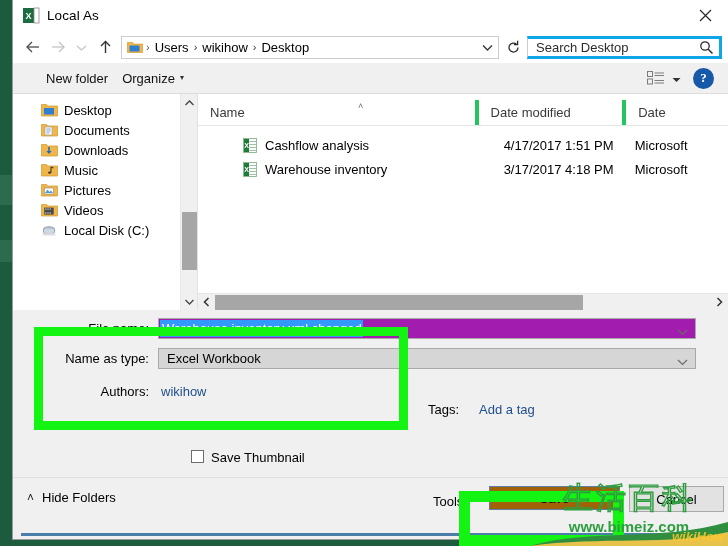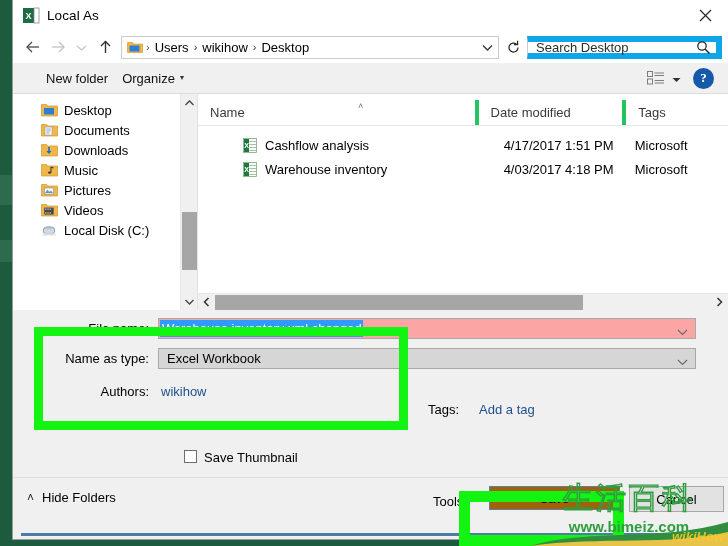--- a/index.html
+++ b/index.html
@@ -96,21 +96,21 @@
   .addr-chevron {
     width: 22px; display:flex; align-items:center; justify-content:center;
     flex: 0 0 auto;
   }
   .refresh-btn {
     width: 24px; height: 24px; flex: 0 0 auto;
     display:flex; align-items:center; justify-content:center;
   }
   .search-box {
     width: 195px; height: 23px; flex: 0 0 auto;
-    border: 6px solid #0ea5e9; border-left: 1px solid #cccccc;
+    border: 3px solid #0ea5e9; border-left: 1px solid #cccccc;
     background: #fff;
     display: flex; align-items: center;
     margin-left: 2px;
   }
   .search-placeholder {
     flex: 1 1 auto; font-size: 13px; color: #2b2b2b;
     padding-left: 8px; white-space: nowrap;
   }
   .search-icon-wrap { width: 26px; display:flex; align-items:center; justify-content:center; }
 
@@ -215,21 +215,21 @@
     background: #f0f0f0;
     height: 150px;
   }
   .frow { display:flex; align-items:center; height: 24px; margin-top: 6px;}
   .flabel {
     width: 145px; text-align: right; padding-right: 9px;
     font-size: 13px; color:#000; flex:0 0 auto;
   }
   .finput {
     flex: 0 0 auto; width: 538px; height: 21px;
-    border: 1px solid #a9a9a9; background:#fca5a5;
+    border: 1px solid #a9a9a9; background:#a21caf;
     display:flex; align-items:center; position:relative;
   }
   .finput .txt-sel {
     background: #3399ff; color:#fff; font-size:13px;
     padding: 1px 1px 1px 2px; margin-left:1px; white-space:nowrap;
   }
   .combo {
     flex: 0 0 auto; width: 538px; height: 21px;
     border: 1px solid #a9a9a9; background:#d6d6d6;
     display:flex; align-items:center; position:relative;
@@ -241,21 +241,21 @@
   .authors-row { display:flex; align-items:center; height:22px; margin-top: 10px;}
   .authors-val { font-size:13px; color:#1f4e8c; padding-left: 3px;}
   .tags-block {
     position:absolute; left: 415px; top: 86px;
     display:flex; align-items:center;
   }
   .tags-label { font-size:13px; color:#000; }
   .tags-val { font-size:13px; color:#1f4e8c; margin-left: 20px;}
 
   .thumb-row {
-    position:absolute; left: 171px; top: 134px;
+    position:absolute; left: 178px; top: 134px;
     display:flex; 
   }
   .cbox {
     width: 13px; height: 13px; border:1px solid #6d6d6d; background:#fff;
     margin-right: 7px;
   }
   .thumb-label { font-size: 13px; color:#000;}
 
   
   .hl {
@@ -570,21 +570,21 @@
         <div style="height:6px;"></div>
         <div class="col-header">
           <div class="col name">
             <span>Name</span>
             <span class="sort-caret">˄</span>
           </div>
           <div class="col date">
             <span>Date modified</span>
           </div>
           <div class="col type">
-            <span>Tags</span>
+            <span>Date</span>
           </div>
         </div>
 
         <div style="height:7px;"></div>
 
         <div class="file-row">
           <div class="file-cell name">
             <span class="xl-ico">
               <svg width="14" height="15" viewBox="0 0 14 15">
                 <rect x="0.5" y="0.5" width="13" height="14" fill="#ffffff" stroke="#7aa87a" stroke-width="0.8"></rect>
@@ -610,21 +610,21 @@
                 <rect x="1" y="1" width="5" height="13" fill="#1d7a3d"></rect>
                 <text x="3.5" y="10" font-size="7" font-weight="bold" fill="#fff" text-anchor="middle" font-family="Liberation Sans, sans-serif">X</text>
                 <line x1="6.5" y1="3.5" x2="13" y2="3.5" stroke="#7aa87a" stroke-width="0.7"></line>
                 <line x1="6.5" y1="6.5" x2="13" y2="6.5" stroke="#7aa87a" stroke-width="0.7"></line>
                 <line x1="6.5" y1="9.5" x2="13" y2="9.5" stroke="#7aa87a" stroke-width="0.7"></line>
                 <line x1="6.5" y1="12.5" x2="13" y2="12.5" stroke="#7aa87a" stroke-width="0.7"></line>
               </svg>
             </span>
             <span>Warehouse inventory</span>
           </div>
-          <div class="file-cell date">4/03/2017 4:18 PM</div>
+          <div class="file-cell date">3/17/2017 4:18 PM</div>
           <div class="file-cell type">Microsoft</div>
         </div>
 
         <div class="hscroll">
           <div class="hs-arrow">
             <svg width="7" height="10" viewBox="0 0 7 10">
                 <path d="M5.5 1 L1.5 5 L5.5 9" fill="none" stroke="#333" stroke-width="1.5"></path>
               </svg>
           </div>
           <div class="hs-track">

